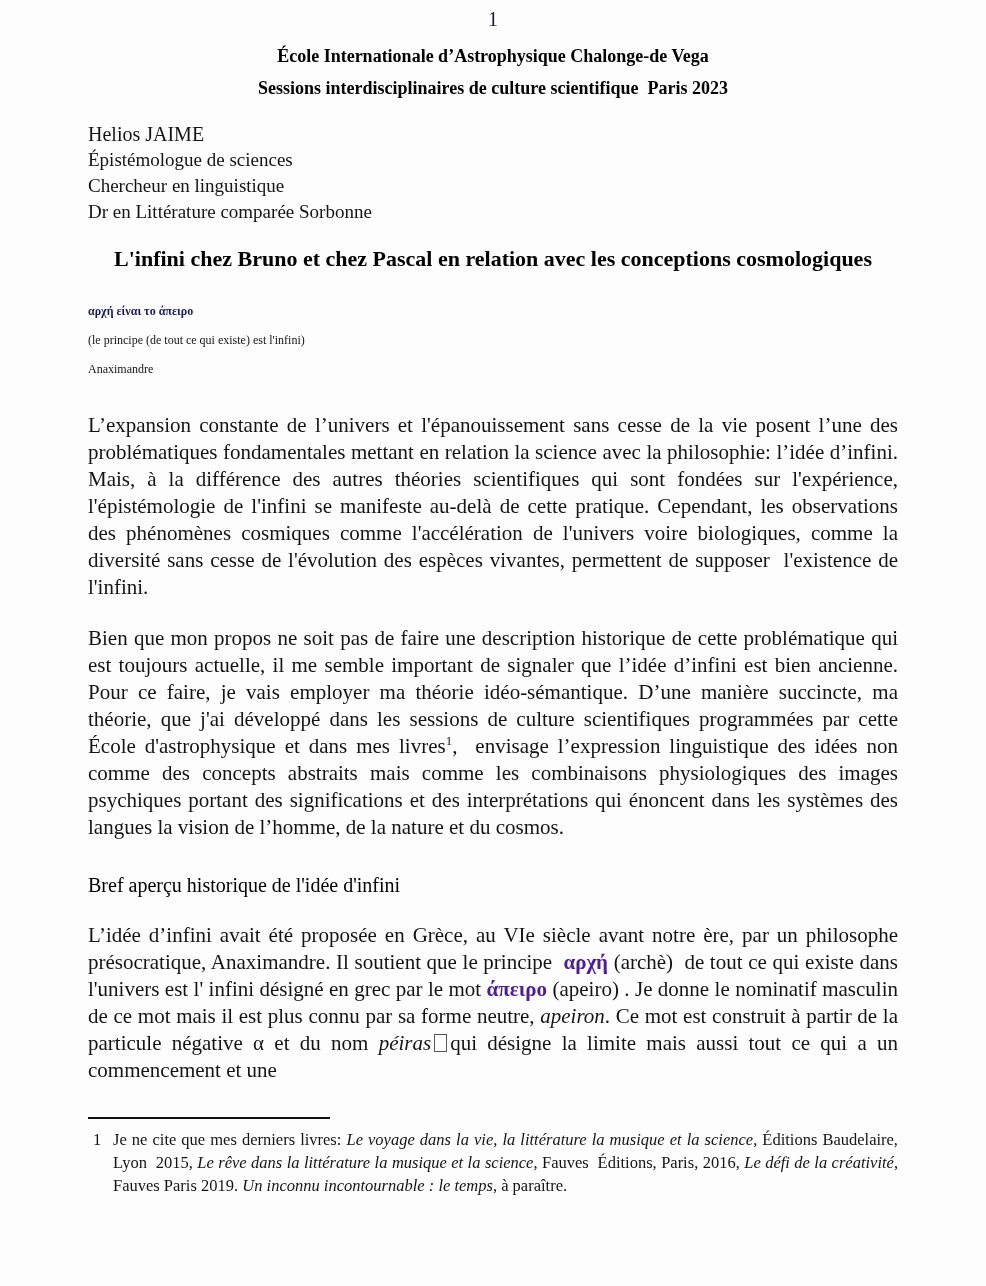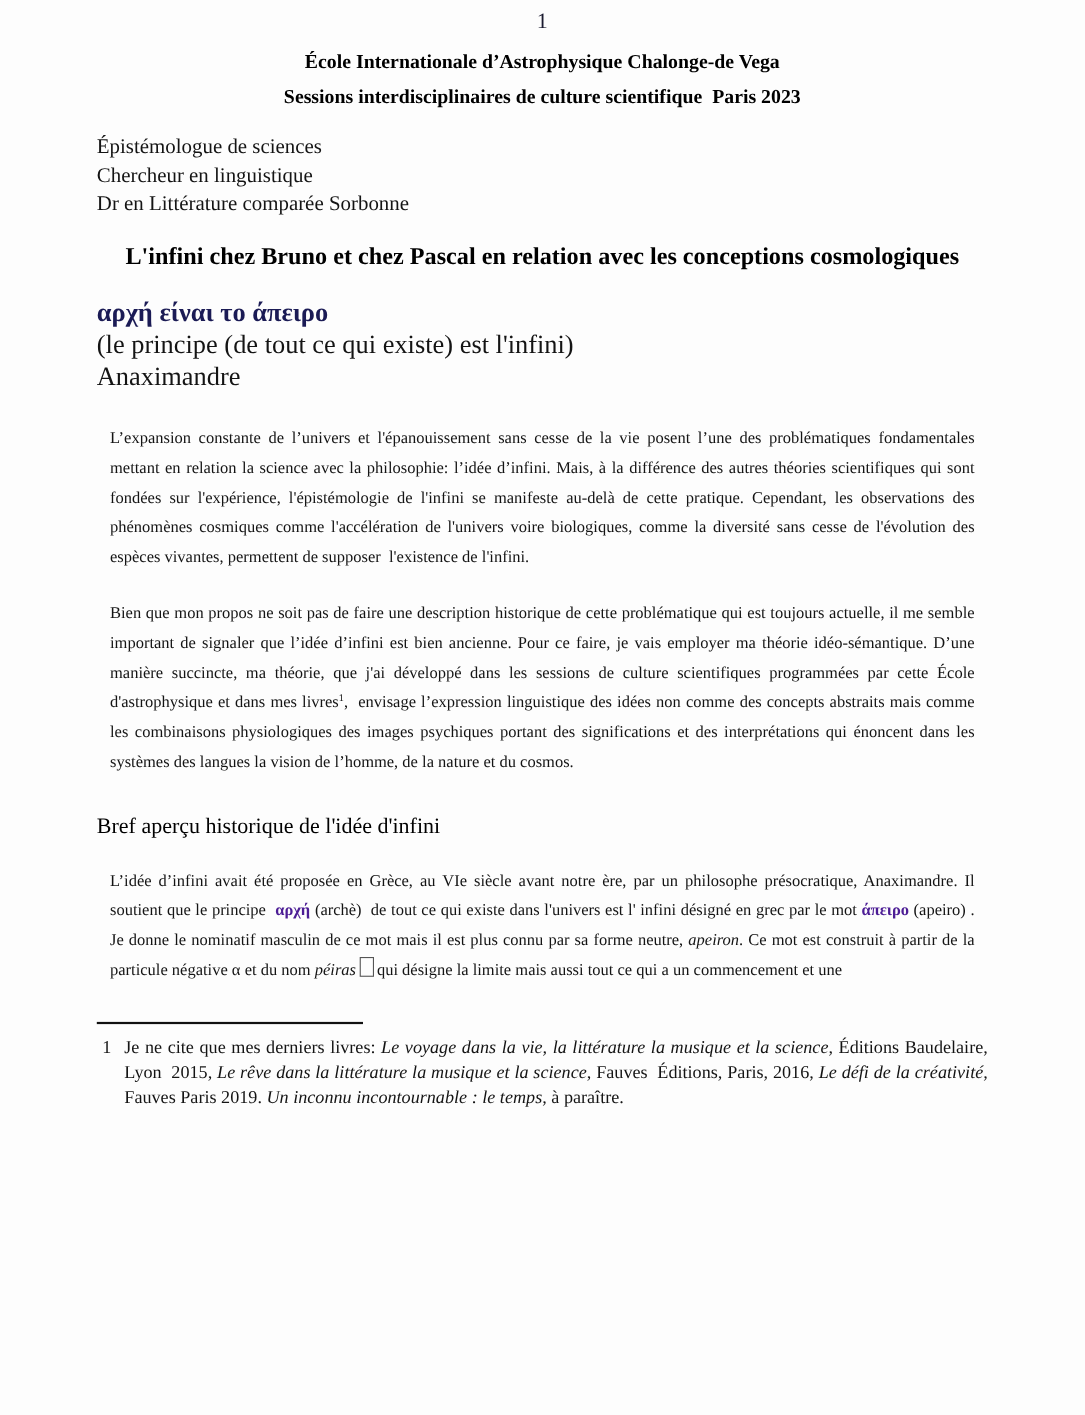--- a/index.html
+++ b/index.html
@@ -37,30 +37,30 @@
   .doc-title {
     margin: 17px 20px 0 20px;
     text-align: center;
     font-weight: bold;
     font-size: 22px;
     line-height: 34px;
     color: #000;
   }
   .epigraph {
     margin-top: 21px;
-    font-size: 24px;
+    font-size: 12px;
     line-height: 29px;
   }
   .epigraph-greek {
     font-weight: bold;
     color: #1b1b55;
   }
   .body-para {
-    margin: 12px;
-    font-size: 15px;
+    margin: 0;
+    font-size: 21px;
     line-height: 27px;
     text-align: justify;
   }
   .para-1 { margin-top: 28px; }
   .para-2 { margin-top: 24px; }
   .para-3 { margin-top: 23px; }
   .greek-term {
     font-weight: bold;
     color: #4c1d95;
   }
@@ -109,20 +109,21 @@
 <div class="page">
 
   <div class="page-number">1</div>
 
   <div class="doc-header">
     <div>École Internationale d’Astrophysique Chalonge-de Vega</div>
     <div>Sessions interdisciplinaires de culture scientifique&nbsp; Paris 2023</div>
   </div>
 
   <div class="author-block">
+    <div class="author-name">Helios JAIME</div>
     <div>Épistémologue de sciences</div>
     <div>Chercheur en linguistique</div>
     <div>Dr en Littérature comparée Sorbonne</div>
   </div>
 
   <div class="doc-title">L'infini chez Bruno et chez Pascal en relation avec les conceptions cosmologiques</div>
 
   <div class="epigraph">
     <div class="epigraph-greek">αρχή είναι το άπειρο</div>
     <div>(le principe (de tout ce qui existe) est l'infini)</div>

